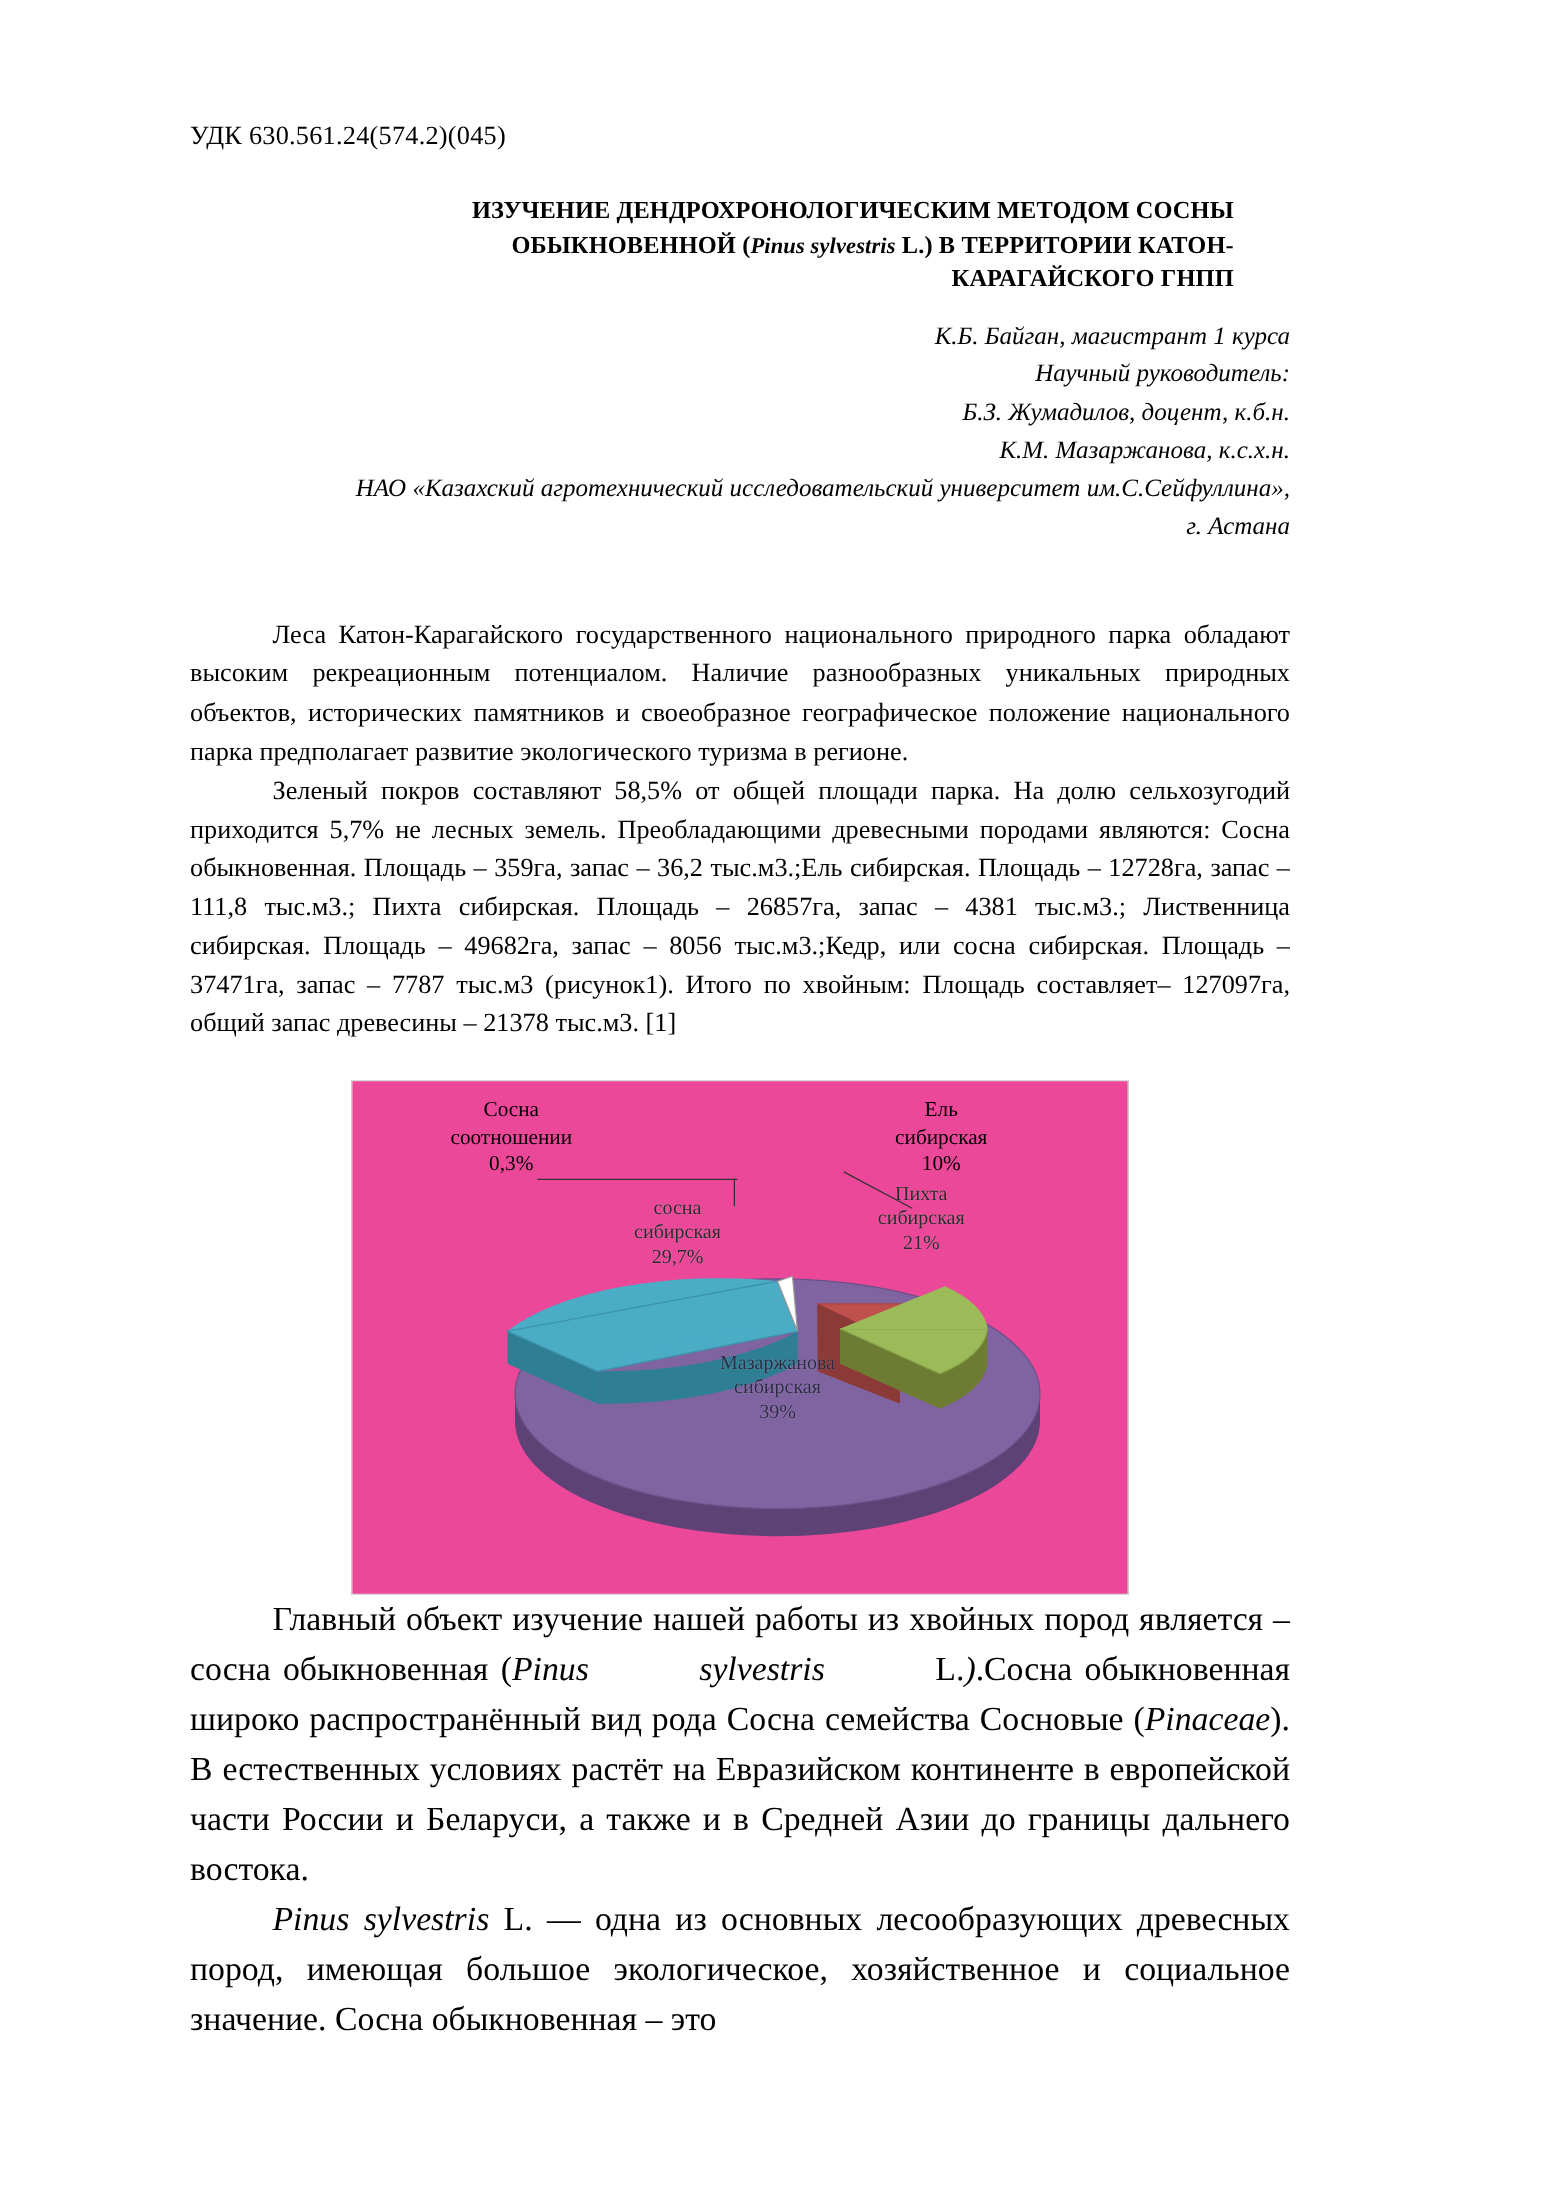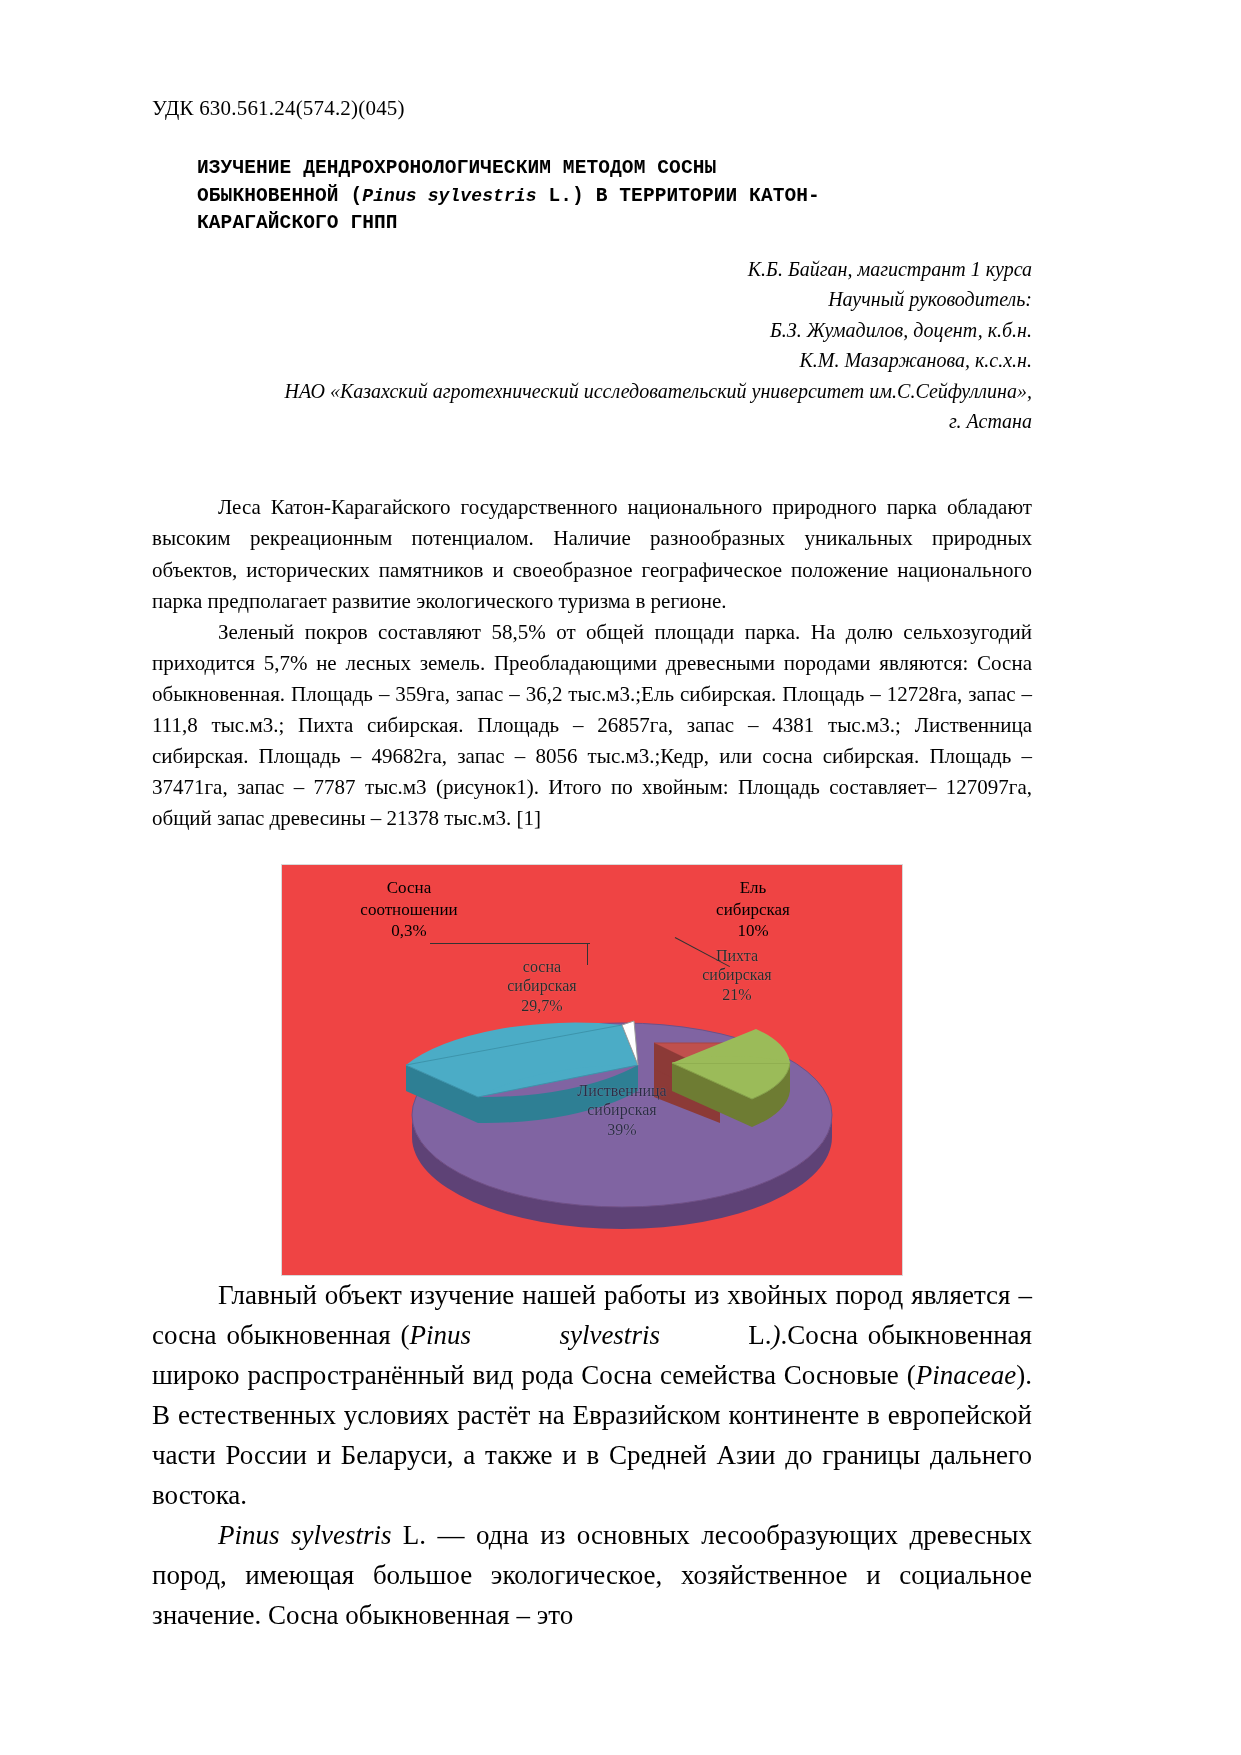--- a/index.html
+++ b/index.html
@@ -21,28 +21,27 @@
     left: 152px;
     top: 96px;
     width: 880px;
   }
   .udk {
     font-size: 21px;
     letter-spacing: 0.2px;
     margin-bottom: 34px;
   }
   .title {
-    text-align: left;
+    text-align: right;
     font-weight: bold;
     font-size: 19.5px;
     line-height: 1.42;
     width: 790px;
     margin: 17px auto 0 auto;
     letter-spacing: 0.1px;
-    font-family: Liberation Mono, monospace;
   }
   .title .ital {
     font-style: italic;
     font-weight: bold;
     font-size: 18px;
   }
   .authors {
     margin-top: 16px;
     text-align: right;
     font-style: italic;
@@ -64,21 +63,21 @@
   }
   .figure {
     margin-top: 30px;
     display: flex;
     justify-content: center;
   }
   .chart-box {
     position: relative;
     width: 620px;
     height: 410px;
-    background: #ef4444;
+    background: #ec4899;
     border: 1px solid #d9d9d9;
   }
   .lbl {
     position: absolute;
     font-family: "Liberation Serif", serif;
     font-size: 17px;
     text-align: center;
     line-height: 1.25;
     color: #000;
   }
@@ -218,21 +217,21 @@
           <div>29,7%</div>
         </div>
 
         <div class="slice-label" style="left:400px; top:81px; width:110px;">
           <div>Пихта</div>
           <div>сибирская</div>
           <div>21%</div>
         </div>
 
         <div class="slice-label" style="left:255px; top:216px; width:170px; color:#2b2b45;">
-          <div>Лиственница</div>
+          <div>Мазаржанова</div>
           <div>сибирская</div>
           <div>39%</div>
         </div>
       </div>
     </div>
 
 
     <div class="body-text2">
       <p>
         <span>Главный объект изучение нашей работы из хвойных пород является – сосна обыкновенная (</span><span class="it">Pinus</span>&nbsp;&nbsp;&nbsp;&nbsp;&nbsp;&nbsp;&nbsp;&nbsp;&nbsp;<span class="it">sylvestris</span>&nbsp;&nbsp;&nbsp;&nbsp;&nbsp;&nbsp;&nbsp;&nbsp;&nbsp;<span>L.</span><span class="it">)</span><span>.Сосна обыкновенная широко распространённый вид рода Сосна семейства Сосновые (</span><span class="it">Pinaceae</span><span>). В естественных условиях растёт на Евразийском континенте в европейской части России и Беларуси, а также и в Средней Азии до границы дальнего востока.</span>

